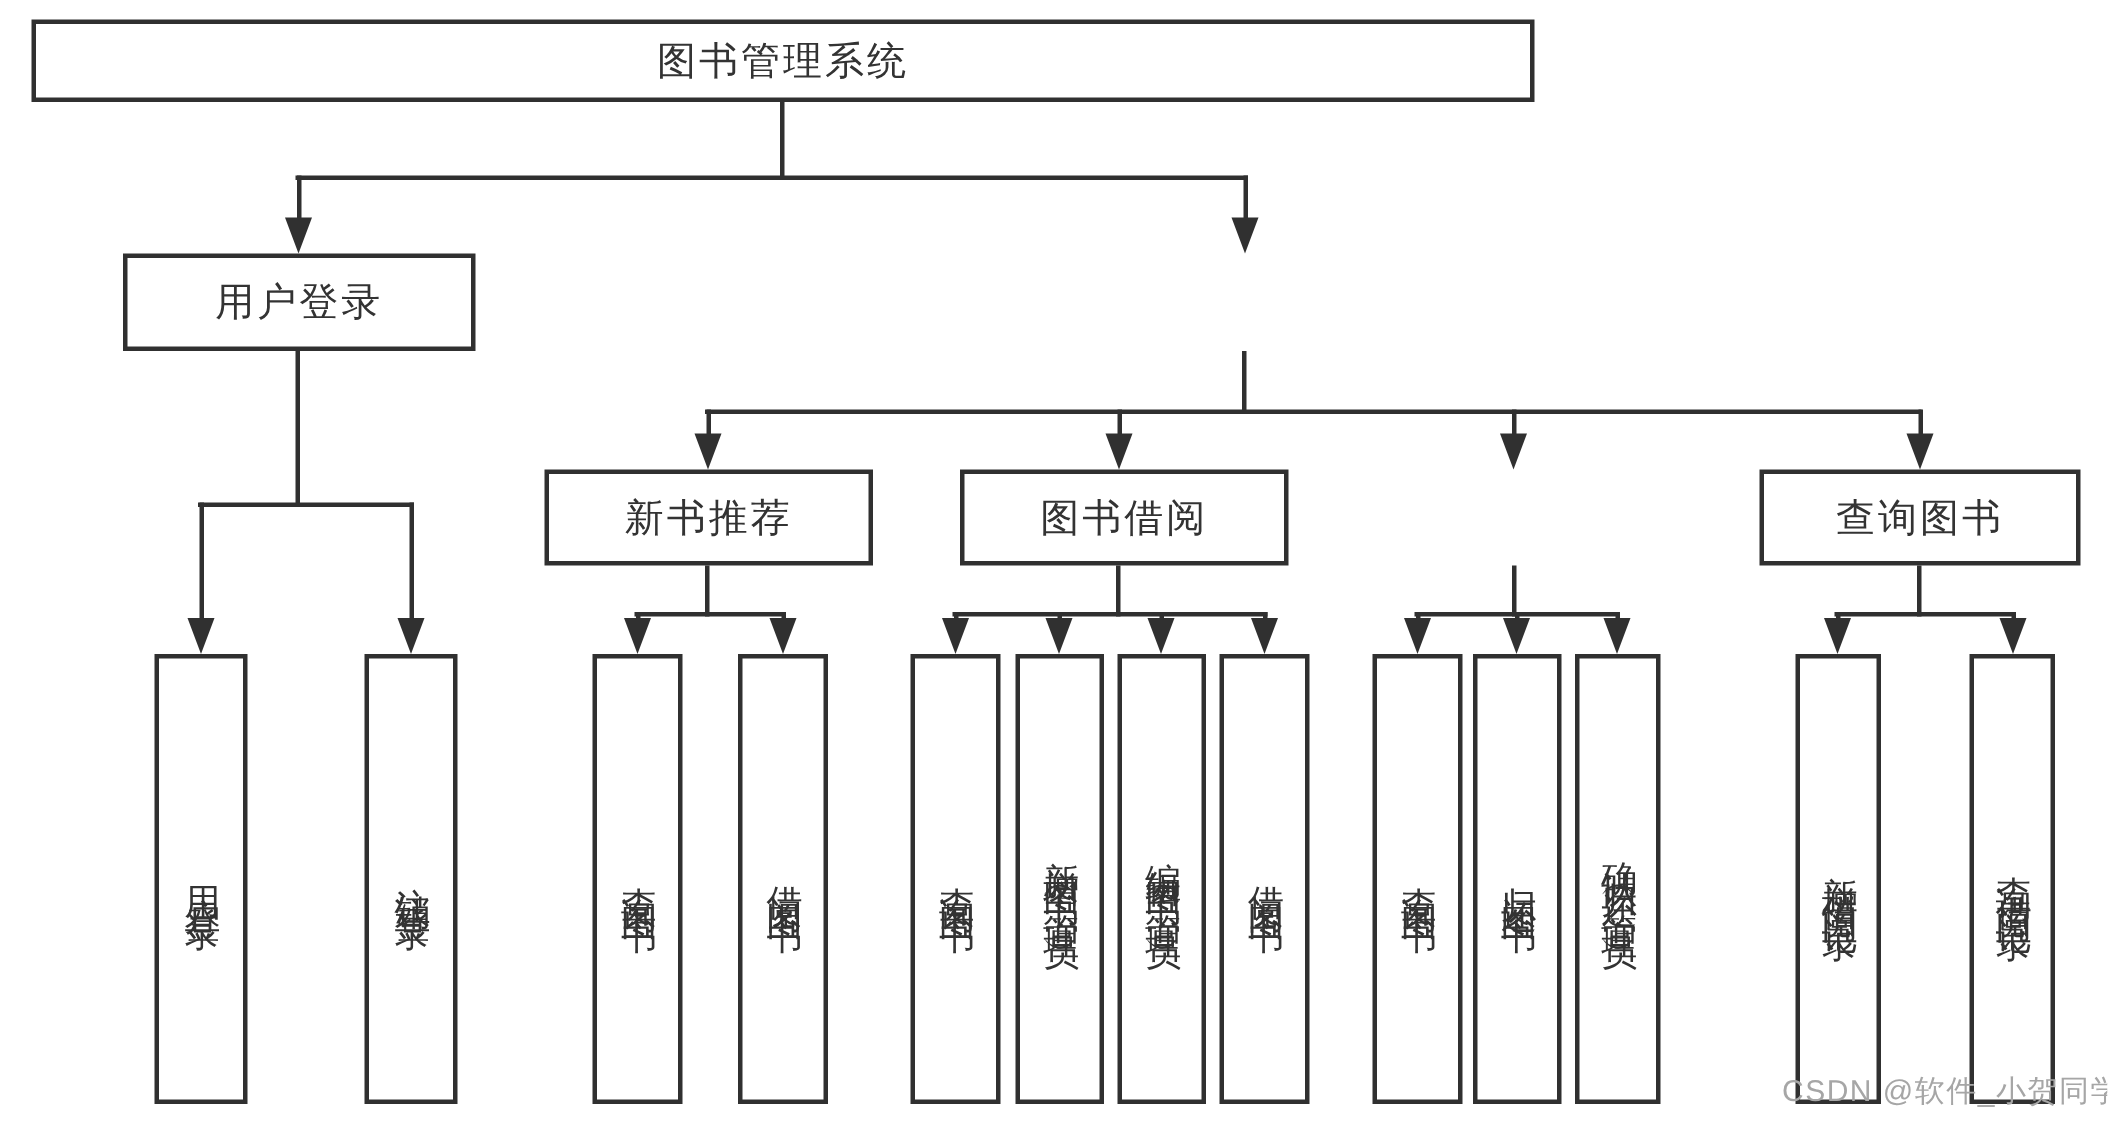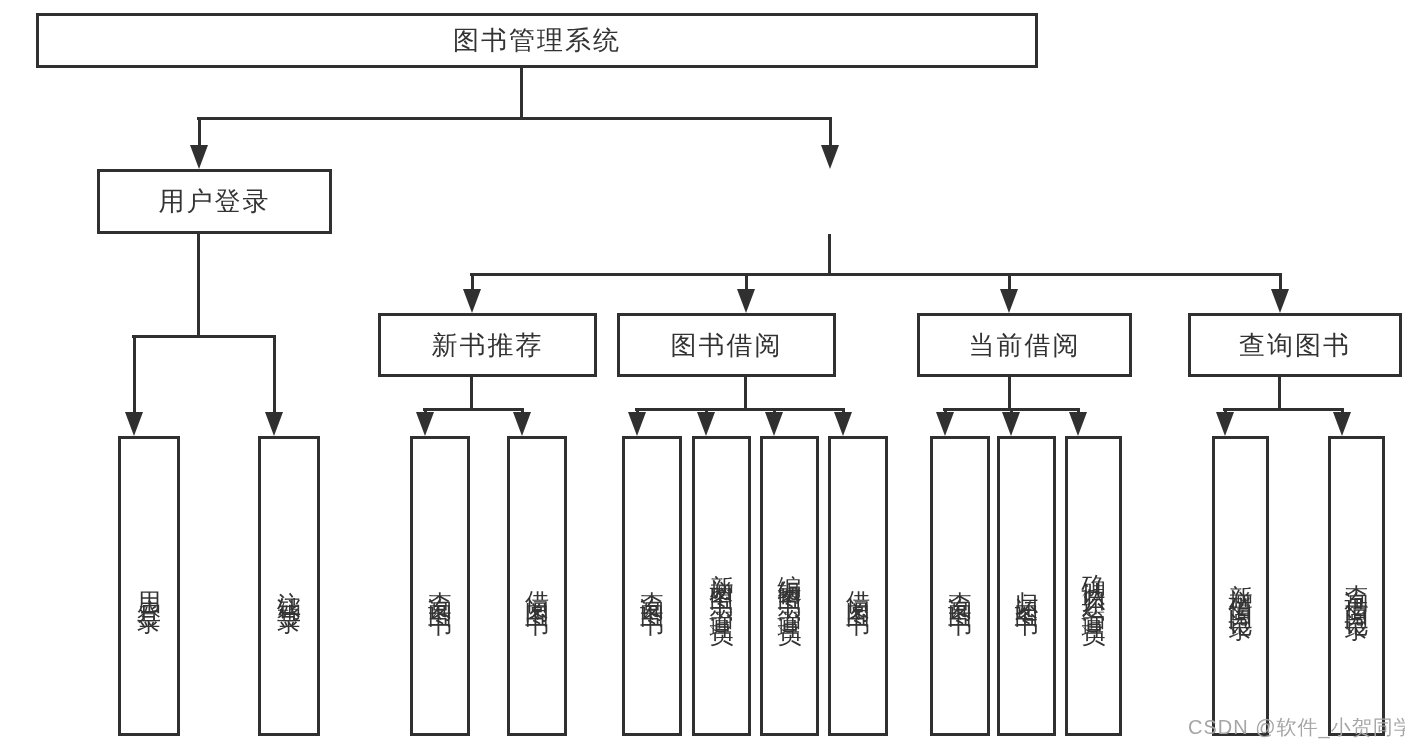--- a/index.html
+++ b/index.html
@@ -3,21 +3,21 @@
 <meta charset="utf-8">
 <style>
   html,body{margin:0;padding:0;background:#ffffff;}
   #stage{
     position:relative;width:1405px;height:747px;background:#ffffff;overflow:hidden;
     font-family:"Liberation Sans","DejaVu Sans",sans-serif;color:#2f2f2f;
   }
   .box{
     position:absolute;box-sizing:border-box;border:3px solid #303030;background:#ffffff;
     display:flex;align-items:center;justify-content:center;
-    font-size:26px;letter-spacing:2px;color:#333333;white-space:nowrap;margin-left:15px;
+    font-size:26px;letter-spacing:2px;color:#333333;white-space:nowrap;
   }
   .leaf{
     writing-mode:vertical-rl;text-orientation:mixed;
     font-size:24px;letter-spacing:7px;line-height:1;
   }
   .hline,.vline{position:absolute;background:#303030;}
   .hline{height:3px;}
   .vline{width:3px;}
   .arrow{position:absolute;width:18px;}
   .arrow .shaft{position:absolute;left:7.5px;top:0;width:3px;background:#303030;}
@@ -34,22 +34,21 @@
 </head>
 <body>
 
 <div id="stage">
 
   <div class="box" style="left:21px;top:13px;width:1002px;height:55px;">图书管理系统</div>
 
   <div class="box" style="left:82px;top:169px;width:235px;height:65px;">用户登录</div>
 
   <div class="box" style="left:363px;top:313px;width:219px;height:64px;">新书推荐</div>
-  <div class="box" style="left:602px;top:313px;width:219px;height:64px;">图书借阅</div>
-  <div class="box" style="left:902px;top:313px;width:215px;height:64px;">当前借阅</div>
+  <div class="box" style="left:640px;top:313px;width:219px;height:64px;">图书借阅</div>
   <div class="box" style="left:1173px;top:313px;width:214px;height:64px;">查询图书</div>
 
   <div class="box leaf" style="left:103px;top:436px;width:62px;height:300px;">用户登录</div>
   <div class="box leaf" style="left:243px;top:436px;width:62px;height:300px;">注销登录</div>
 
   <div class="box leaf" style="left:395px;top:436px;width:60px;height:300px;">查询图书</div>
   <div class="box leaf" style="left:492px;top:436px;width:60px;height:300px;">借阅图书</div>
 
   <div class="box leaf" style="left:607px;top:436px;width:60px;height:300px;">查询图书</div>
   <div class="box leaf" style="left:677px;top:436px;width:59px;height:300px;">新增图书（管理员）</div>

